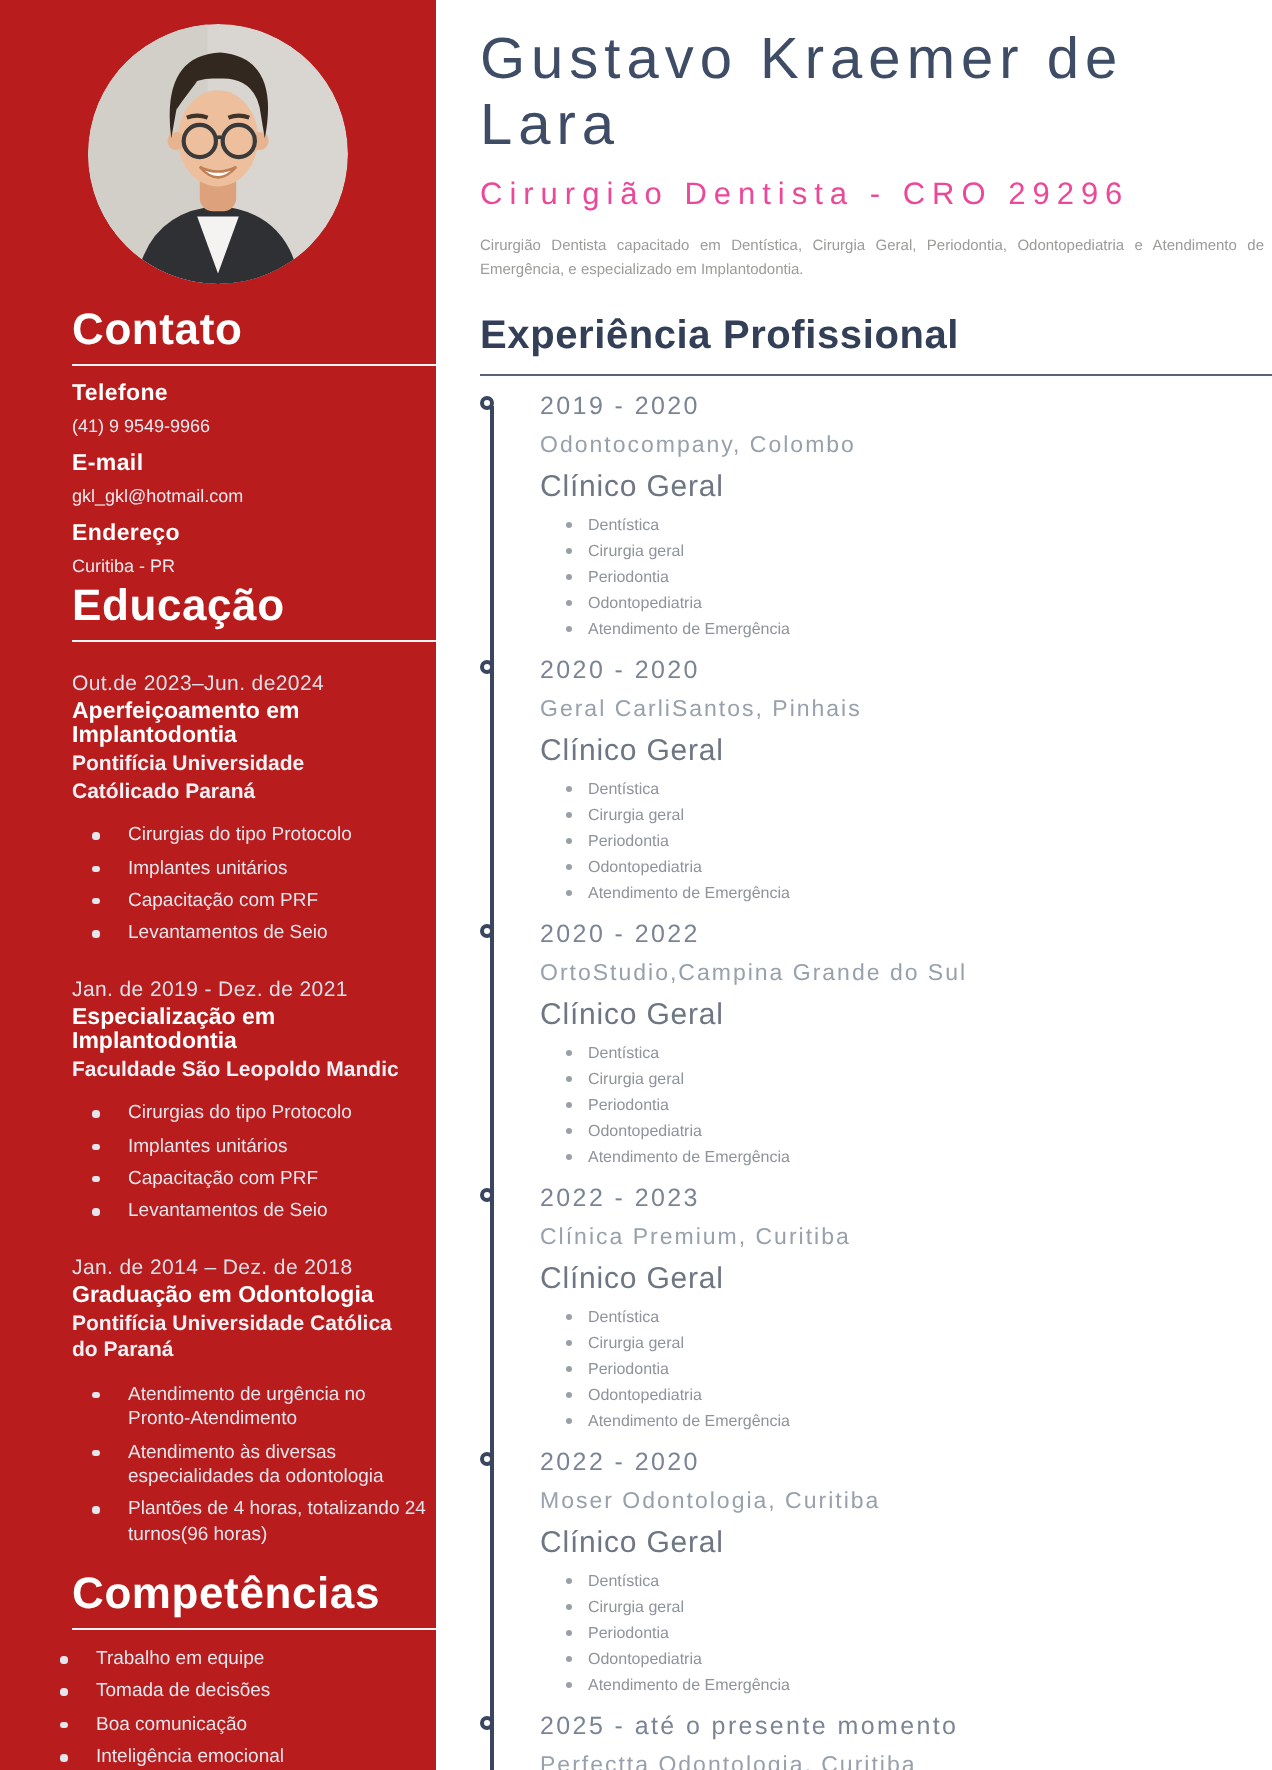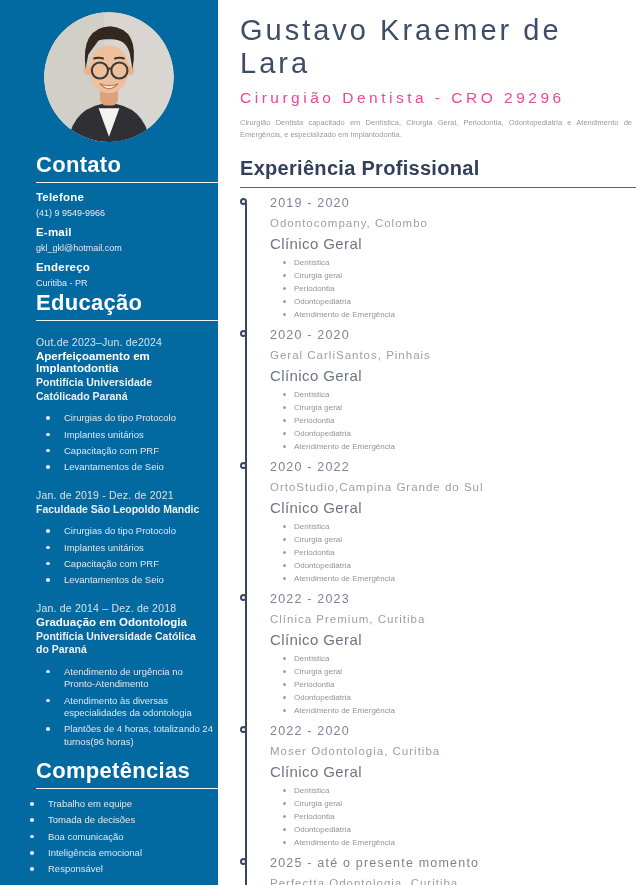--- a/index.html
+++ b/index.html
@@ -1,21 +1,21 @@
 <!DOCTYPE html>
 <html><head>
 <meta charset="utf-8">
 <style>
   * { margin:0; padding:0; box-sizing:border-box; }
   html,body { width:636px; height:885px; background:#ffffff; overflow:hidden;
               font-family:"Liberation Sans", sans-serif; }
   .page { display:flex; width:636px; height:885px; }
 
   
-  .sidebar { width:218px; min-width:218px; height:885px; background:#0369a1; color:#fff; overflow:hidden; }
+  .sidebar { width:218px; min-width:218px; height:885px; background:#b91c1c; color:#fff; overflow:hidden; }
   .photo-wrap { display:flex; justify-content:center; padding-top:12px; }
   .photo { width:130px; height:130px; border-radius:50%; overflow:hidden; }
   .side-section { margin-top:10px; }
   .side-h { font-size:22px; font-weight:700; color:#fff; margin-left:36px; letter-spacing:.3px; }
   .side-rule { height:1px; background:#f2f3f6; margin-left:36px; margin-top:4px; }
   .contact { margin-left:36px; margin-top:6px; }
   .c-label { font-size:11.5px; font-weight:700; color:#ffffff; margin-top:8px; letter-spacing:.2px; }
   .c-value { font-size:9px; color:#e8eaf0; margin-top:5px; }
   .edu-entry { margin-left:36px; margin-top:15px; }
   .edu-period { font-size:10.5px; color:#dde0e8; letter-spacing:.2px; }
@@ -104,20 +104,21 @@
         <ul class="side-list">
           <li>Cirurgias do tipo Protocolo</li>
           <li>Implantes unitários</li>
           <li>Capacitação com PRF</li>
           <li>Levantamentos de Seio</li>
         </ul>
       </div>
 
       <div class="edu-entry">
         <div class="edu-period">Jan. de 2019 - Dez. de 2021</div>
+        <div class="edu-degree">Especialização em Implantodontia</div>
         <div class="edu-school">Faculdade São Leopoldo Mandic</div>
         <ul class="side-list">
           <li>Cirurgias do tipo Protocolo</li>
           <li>Implantes unitários</li>
           <li>Capacitação com PRF</li>
           <li>Levantamentos de Seio</li>
         </ul>
       </div>
 
       <div class="edu-entry">

